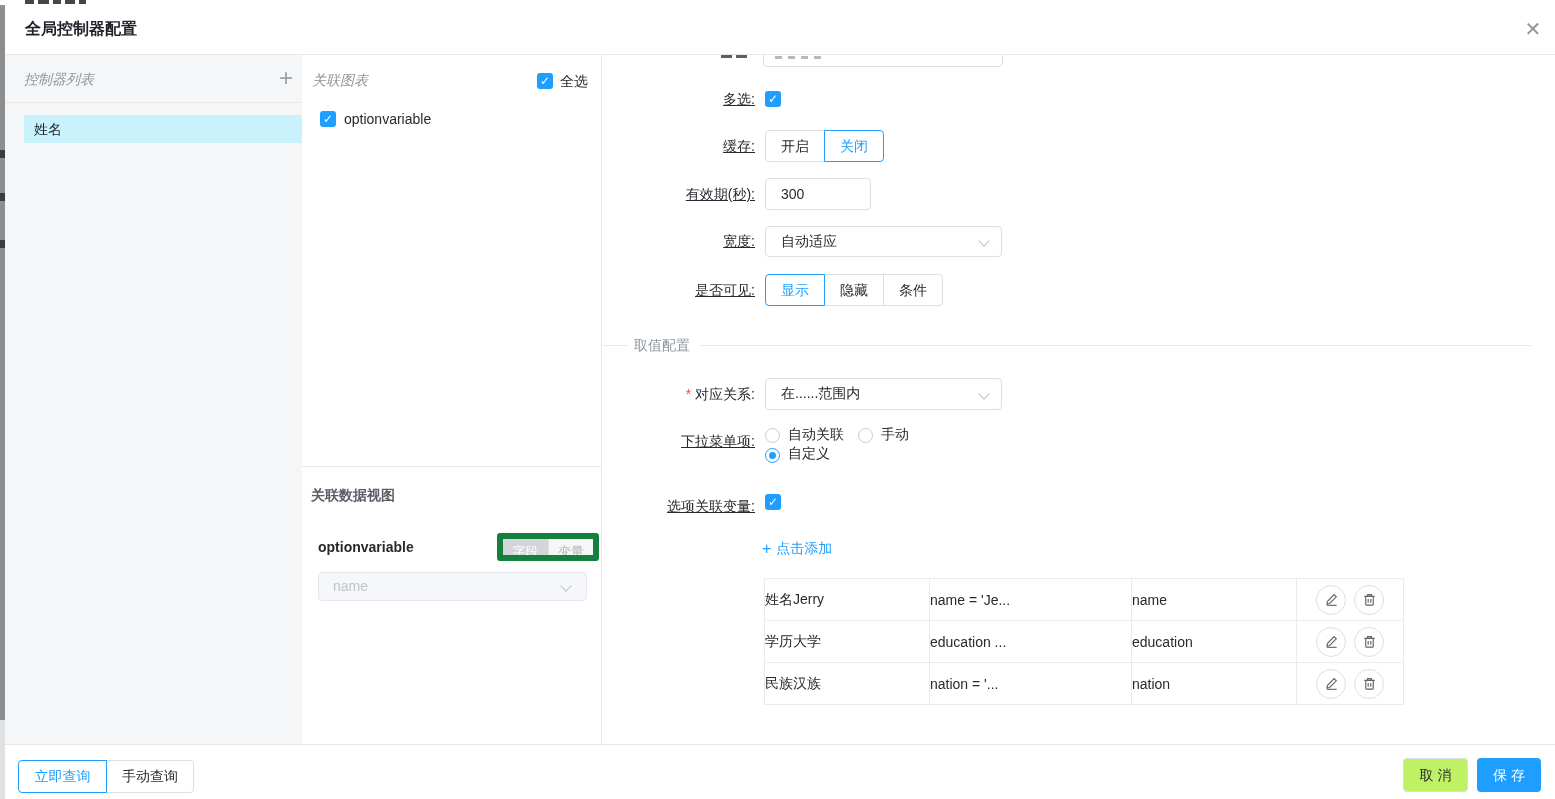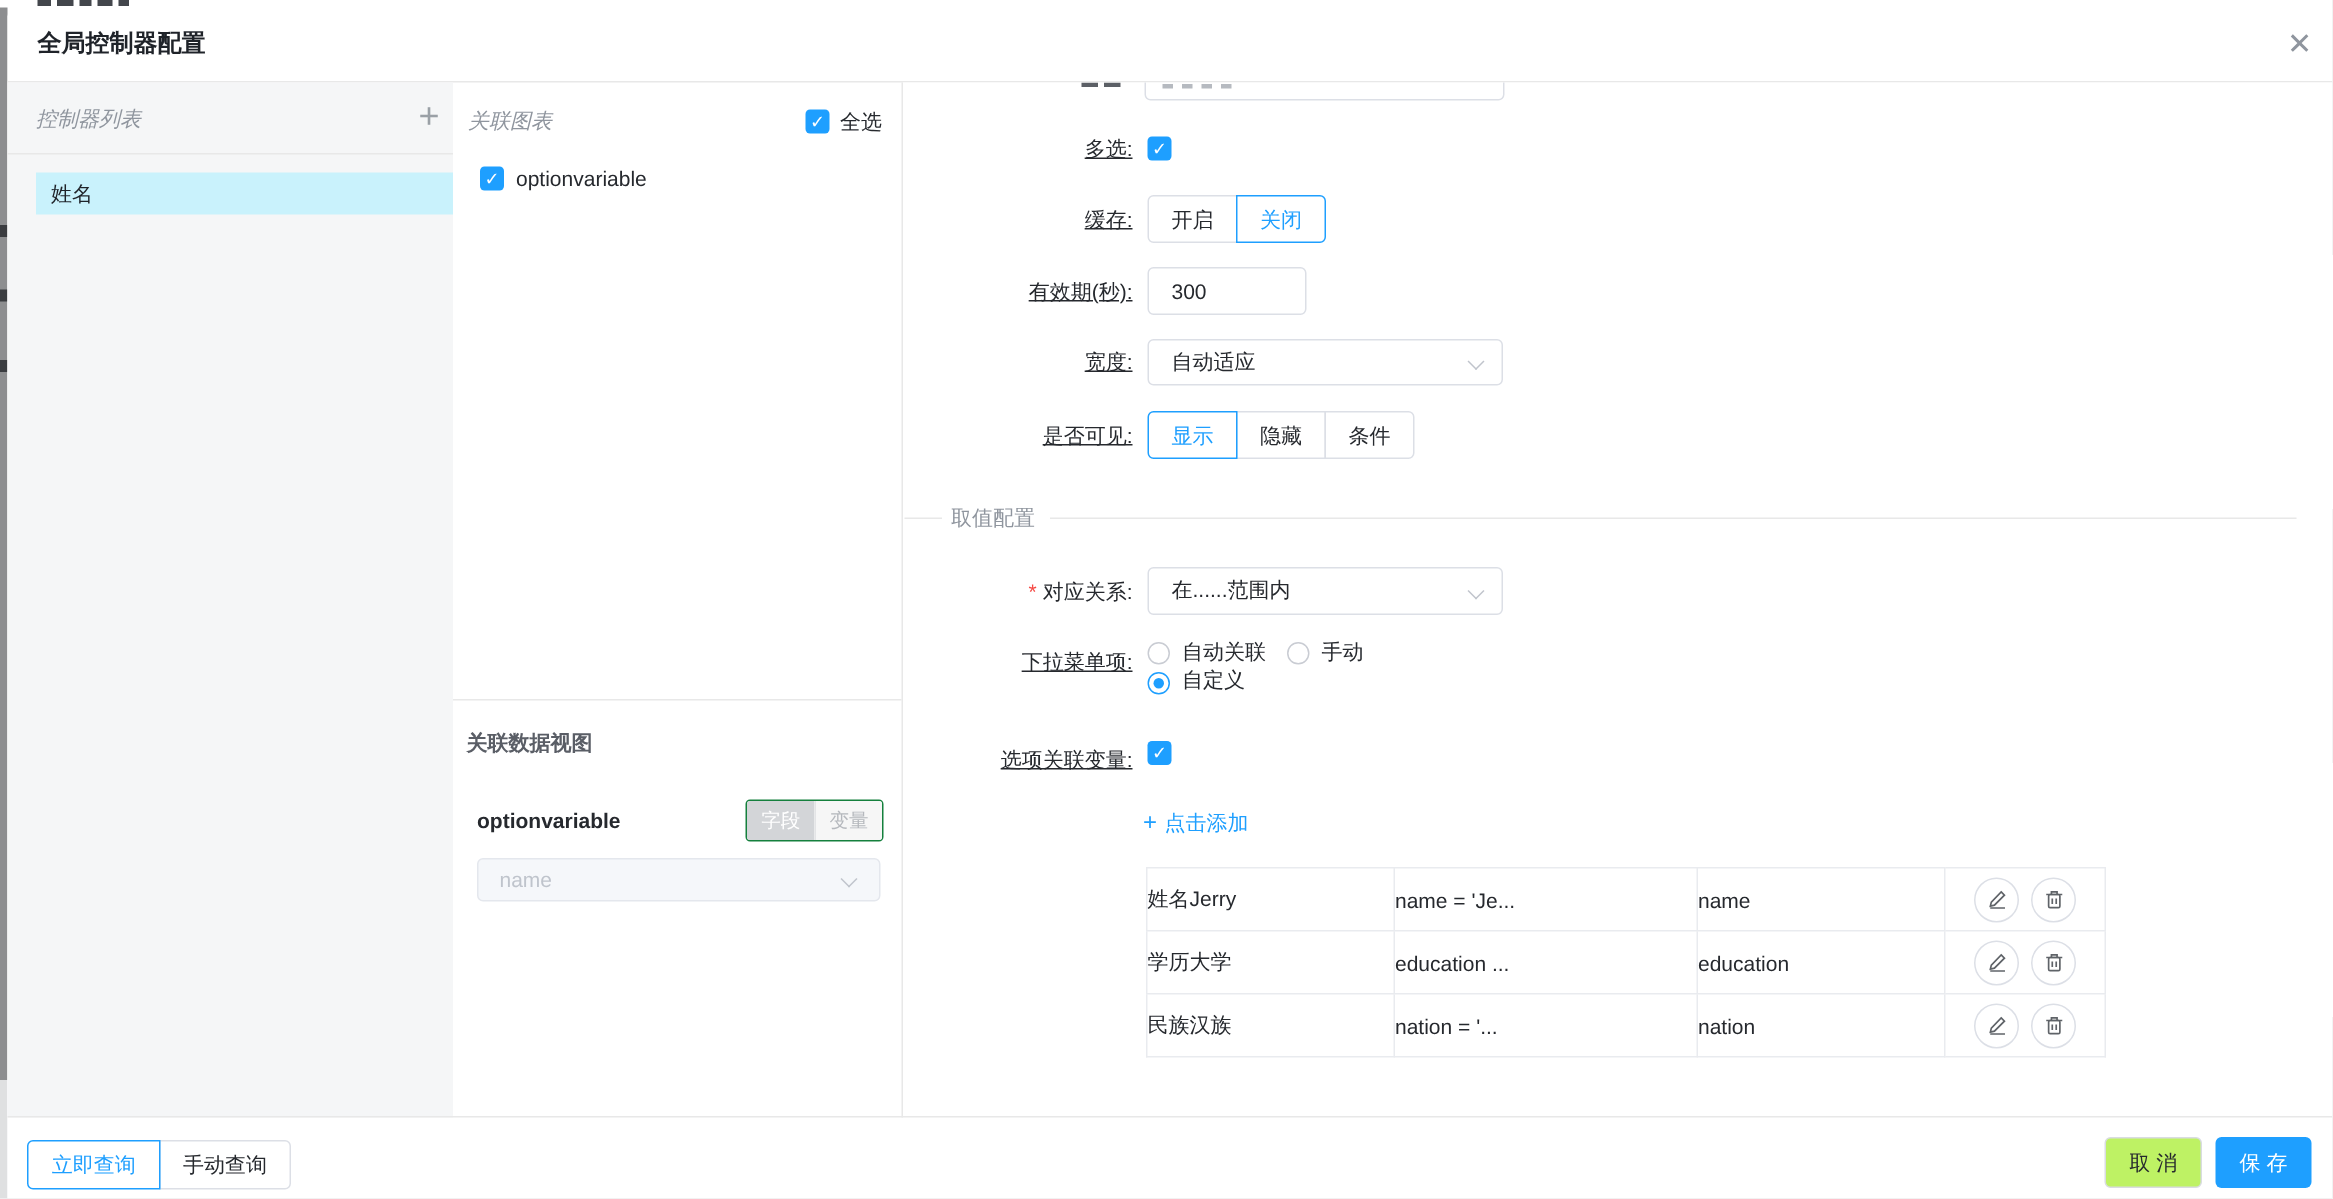--- a/index.html
+++ b/index.html
@@ -35,21 +35,21 @@
 
   
   .cb { width:16px; height:16px; border-radius:3px; background:#1e9fff; color:#fff; font-size:12px; line-height:16px;
         text-align:center; font-weight:700; cursor:pointer; }
   .radio { width:15px; height:15px; border-radius:50%; border:1px solid #c9ccd3; background:#fff; cursor:pointer;
            display:flex; align-items:center; justify-content:center; }
   .radio.sel { border-color:#1e9fff; }
   .radio-dot { width:7px; height:7px; border-radius:50%; background:#1e9fff; }
 
   
-  .toggle-group { left:497px; top:533px; height:28px; display:flex; border:1px solid #15803d; border-radius:3px; overflow:hidden; }
+  .toggle-group { left:497px; top:533px; height:28px; display:flex; border:6px solid #15803d; border-radius:3px; overflow:hidden; }
   .toggle-seg { width:45px; height:26px; line-height:26px; text-align:center; font-size:13px; cursor:pointer; }
   .toggle-on  { background:#d3d5d8; color:#ffffff; }
   .toggle-off { background:#f6f6f6; color:#b5b8bd; }
   .dv-select { left:318px; top:572px; width:269px; height:29px; background:#f5f7fa; border:1px solid #e4e7ed;
                border-radius:4px; line-height:27px; padding-left:14px; color:#bfc4cc; cursor:pointer; }
   .chev { position:absolute; width:8px; height:8px; border-right:1.5px solid #c0c4cc; border-bottom:1.5px solid #c0c4cc;
           transform:rotate(45deg); }
 
   
   .right-panel { left:602px; top:55px; width:953px; height:690px; overflow:hidden; background:#fff; }

